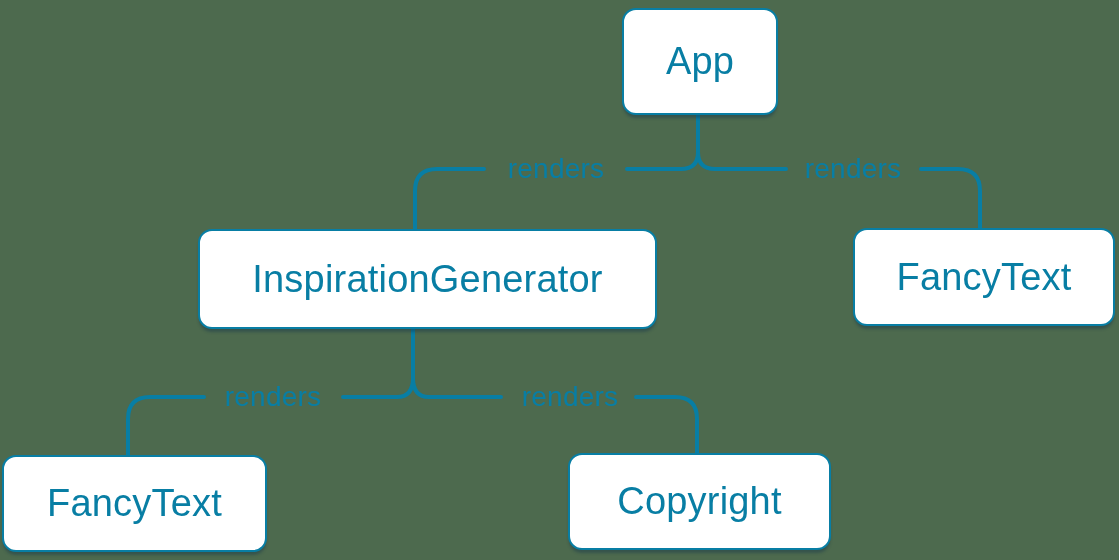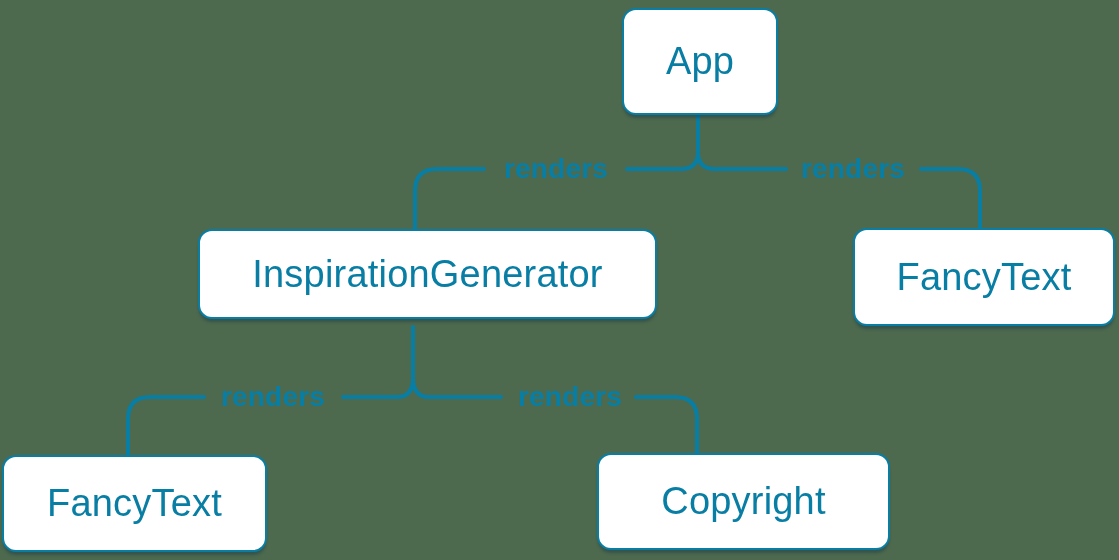--- a/index.html
+++ b/index.html
@@ -39,30 +39,30 @@
     align-items: center;
     justify-content: center;
     color: var(--accent);
     font-size: 38px;
     font-weight: 500;
     letter-spacing: 0.2px;
     box-shadow: 0 4px 3px -1px rgba(25, 55, 75, 0.45);
     white-space: nowrap;
   }
   .node-app            { left: 622px; top: 8px;   width: 156px; height: 107px; }
-  .node-ig             { left: 198px; top: 229px; width: 459px; height: 90px; }
+  .node-ig             { left: 198px; top: 229px; width: 459px; height: 100px; }
   .node-fancytext-top  { left: 853px; top: 228px; width: 262px; height: 98px; }
   .node-fancytext-bot  { left: 2px;   top: 455px; width: 265px; height: 97px; }
-  .node-copyright      { left: 597px; top: 453px; width: 293px; height: 97px; }
+  .node-copyright      { left: 568px; top: 453px; width: 263px; height: 97px; }
   .edge-label {
     position: absolute;
     transform: translate(-50%, -50%);
     color: var(--accent);
     font-size: 28px;
-    font-weight: 700;
+    font-weight: 400;
     letter-spacing: 0.2px;
     white-space: nowrap;
   }
   .edge-label-0 { left: 556px; top: 169px; }
   .edge-label-1 { left: 853px; top: 169px; }
   .edge-label-2 { left: 273px; top: 397px; }
   .edge-label-3 { left: 570px; top: 397px; }
 </style>
 </head>
 <body>

